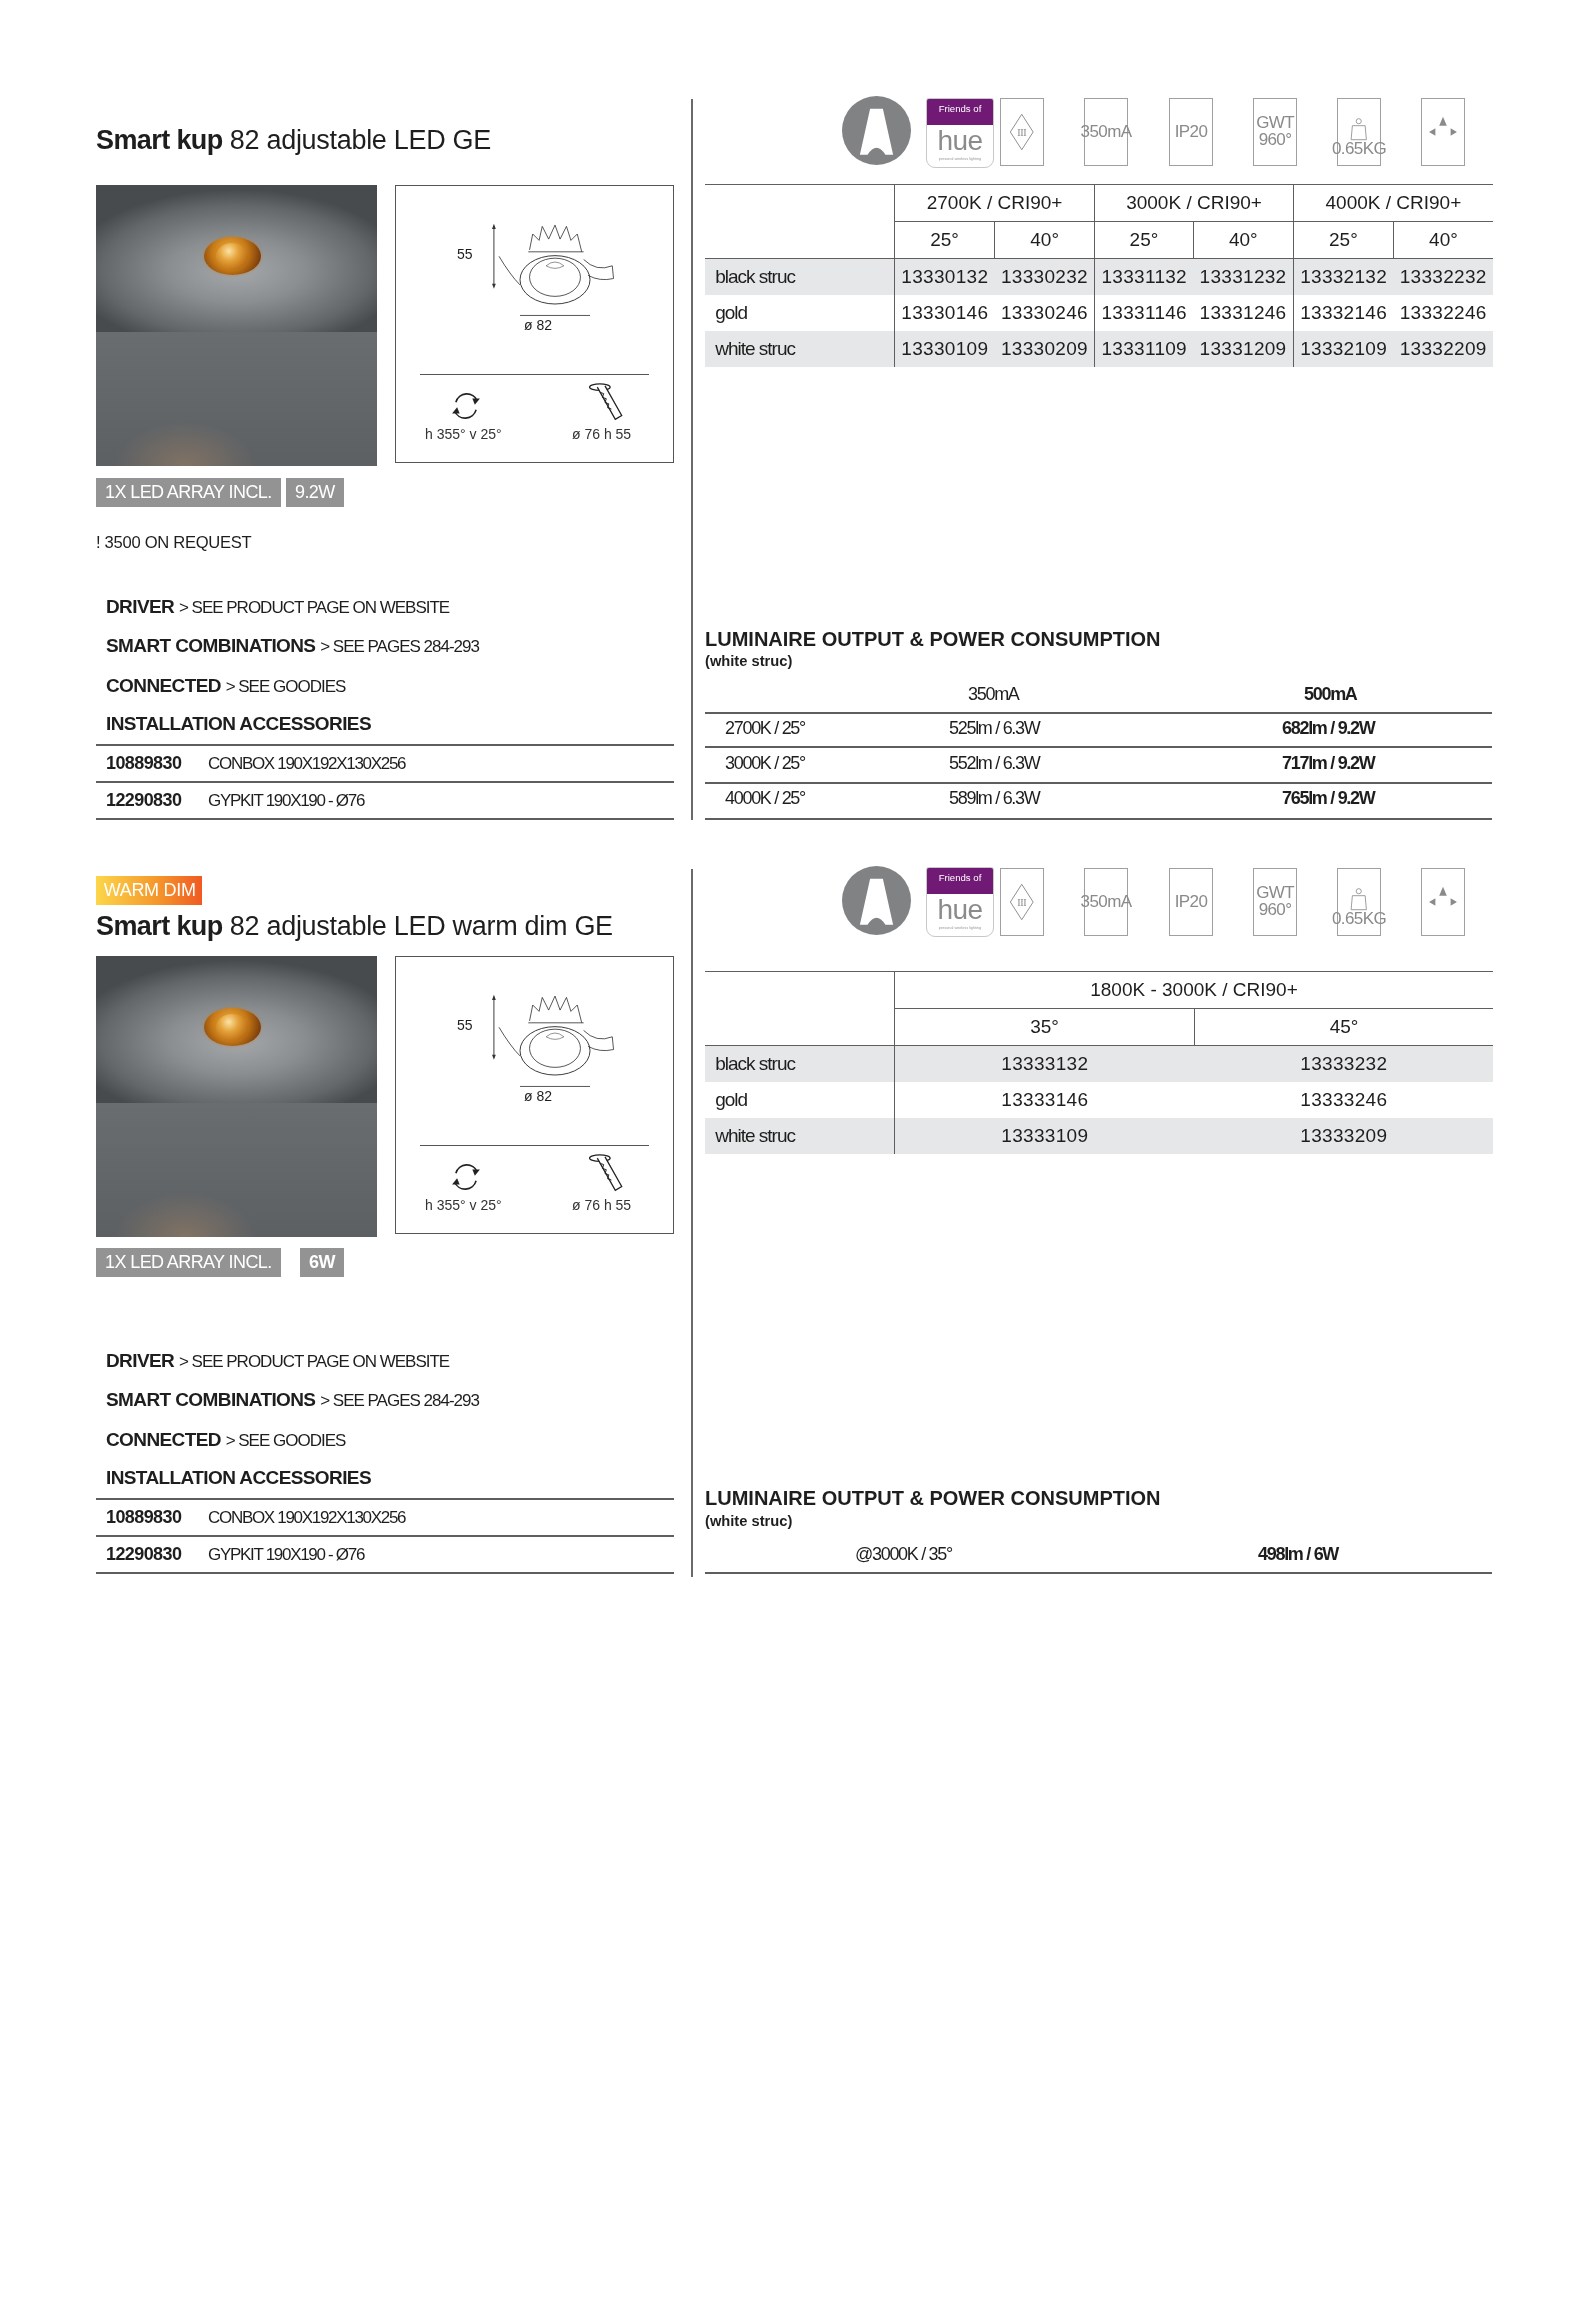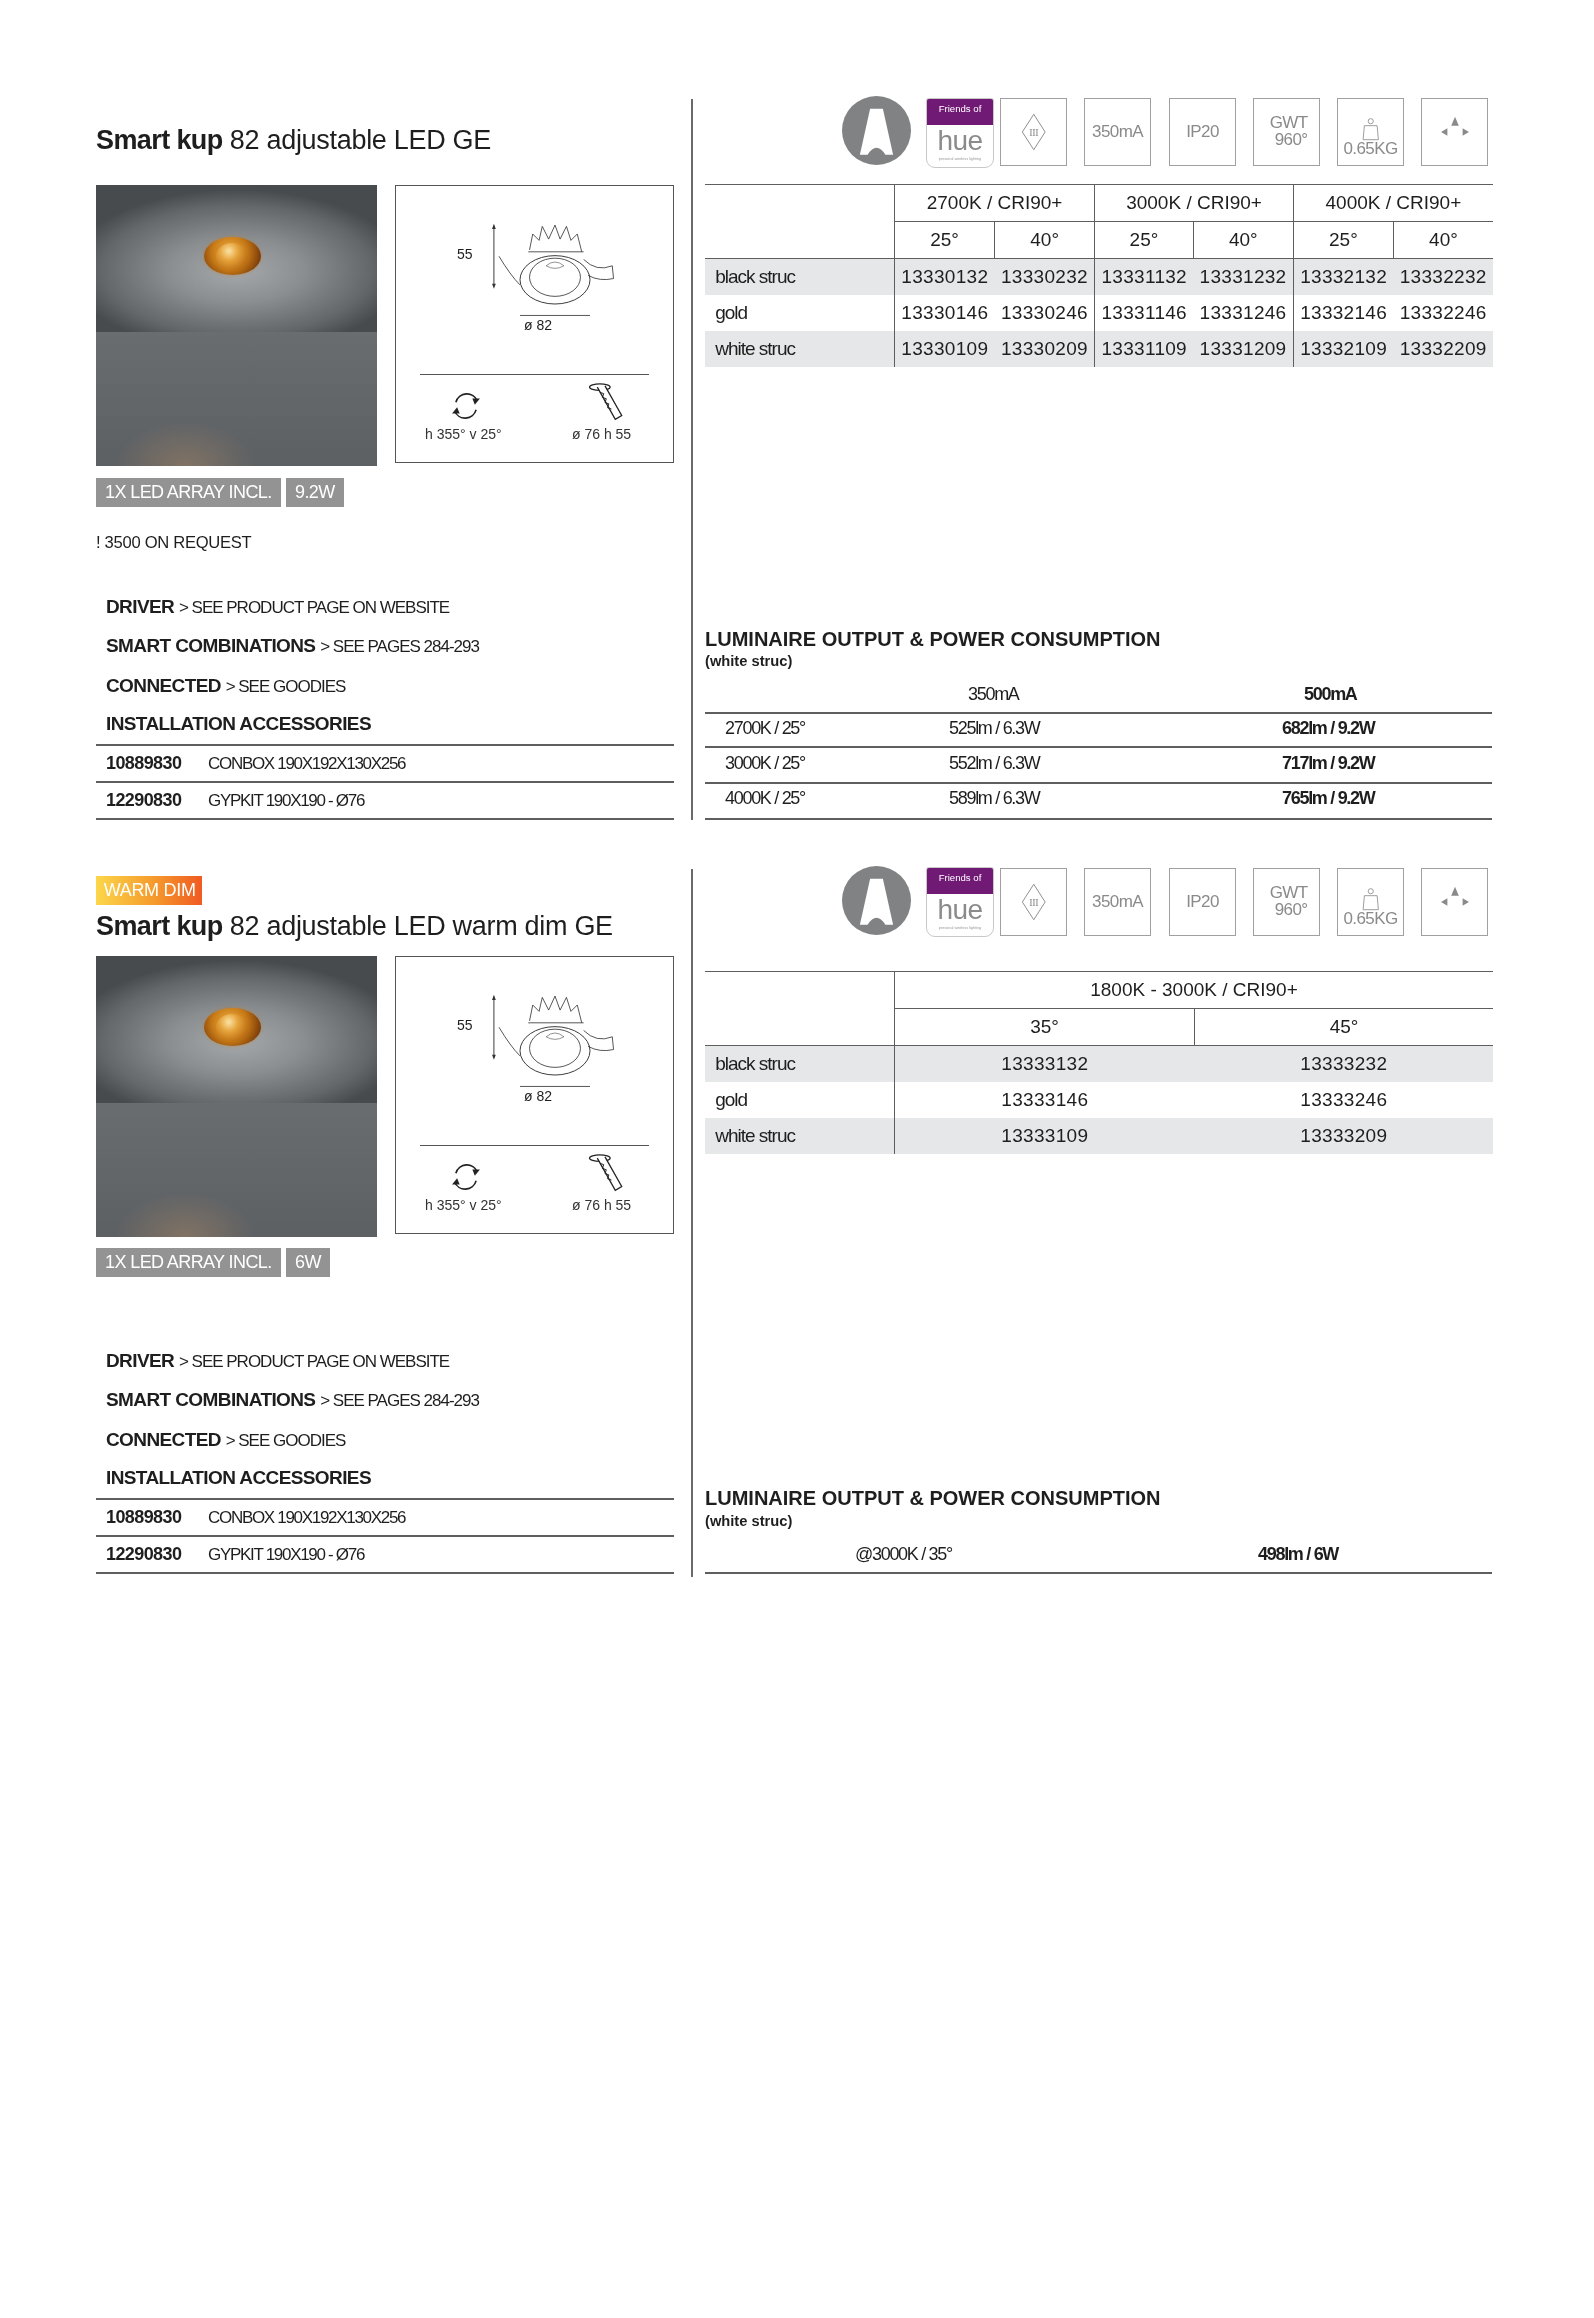--- a/index.html
+++ b/index.html
@@ -44,22 +44,22 @@
   .acc-head { position: absolute; left: 106px; font-size: 19px; font-weight: bold; letter-spacing: -0.6px; }
   .hline { position: absolute; height: 1.9px; background: #5e5e5e; }
   .acc-row { position: absolute; left: 106px; font-size: 18px; white-space: nowrap; }
   .acc-row .code { font-weight: bold; letter-spacing: -0.6px; display: inline-block; width: 102px; }
   .acc-row .desc { letter-spacing: -1.3px; font-size: 17px; }
   .logo-a { position: absolute; width: 69px; height: 69px; border-radius: 50%; background: #808284; }
   .hue { position: absolute; width: 66px; height: 68px; border: 0.6px solid #c8c8c8; border-radius: 2.6px 2.6px 9px 9px; overflow: hidden; background: #fff; }
   .hue .hdr { height: 26px; background: #701a75; color: #fff; font-size: 9.6px; text-align: center; line-height: 19px; }
   .hue .word { text-align: center; font-size: 28px; color: #8b8b8b; line-height: 32px; letter-spacing: -0.6px; }
   .hue .sub { text-align: center; font-size: 3.8px; color: #999; }
-  .ibox { position: absolute; width: 67px; height: 68px; border: 1.3px solid #a0a0a0; box-sizing: border-box; color: #8a8a8a;
-          display: flex; align-items: center; justify-content: center; text-align: right; font-size: 17px; letter-spacing: -0.6px; line-height: 16.6px; }
+  .ibox { position: absolute; width: 44px; height: 68px; border: 1.3px solid #a0a0a0; box-sizing: border-box; color: #8a8a8a;
+          display: flex; align-items: center; justify-content: center; text-align: center; font-size: 17px; letter-spacing: -0.6px; line-height: 16.6px; }
 
   
   .ptable { position: absolute; border-collapse: collapse; font-size: 19px; }
   .ptable td { padding: 0; height: 36px; text-align: center; white-space: nowrap; }
   .ptable .lbl { text-align: left; padding-left: 10.2px; letter-spacing: -1px; font-size: 19px; }
   .ptable tr.shade td { background: #e6e7e8; }
   .ptable .code { font-size: 19px; letter-spacing: 0.3px; }
 
   .lum-title { position: absolute; left: 705px; font-size: 20px; font-weight: bold; letter-spacing: 0; white-space: nowrap; }
   .lum-sub { position: absolute; left: 705px; font-size: 14.7px; font-weight: bold; letter-spacing: 0; }
@@ -290,21 +290,21 @@
     <svg style="left:191px; top:196px;" width="45" height="45" viewBox="0 0 70 70">
       <ellipse cx="20" cy="8" rx="16" ry="5" fill="none" stroke="#222" stroke-width="2"></ellipse>
       <path d="M16 8 L44 58 L54 52 L28 6" fill="#fff" stroke="#222" stroke-width="2"></path>
       <path d="M20 16 L26 18 L24 24 L30 26 L28 32 L34 34 L32 40 L38 42" fill="none" stroke="#222" stroke-width="1.5"></path>
     </svg>
     <div class="cap1">h 355° v 25°</div>
     <div class="cap2">ø 76 h 55</div>
   </div>
 
   <div class="tag" style="left:96px; top:1248px;">1X LED ARRAY INCL.</div>
-  <div class="tag" style="left:286px; top:1248px;">6W</div>
+  <div class="tag" style="left:300px; top:1248px;font-weight:bold;">6W</div>
 
   <div class="info-line" style="top:1350px;">
     <b>DRIVER</b> <span class="val">&gt; SEE PRODUCT PAGE ON WEBSITE</span>
   </div>
   <div class="info-line" style="top:1389px;">
     <b>SMART COMBINATIONS</b> <span class="val">&gt; SEE PAGES 284-293</span>
   </div>
   <div class="info-line" style="top:1429px;">
     <b>CONNECTED</b> <span class="val">&gt; SEE GOODIES</span>
   </div>

